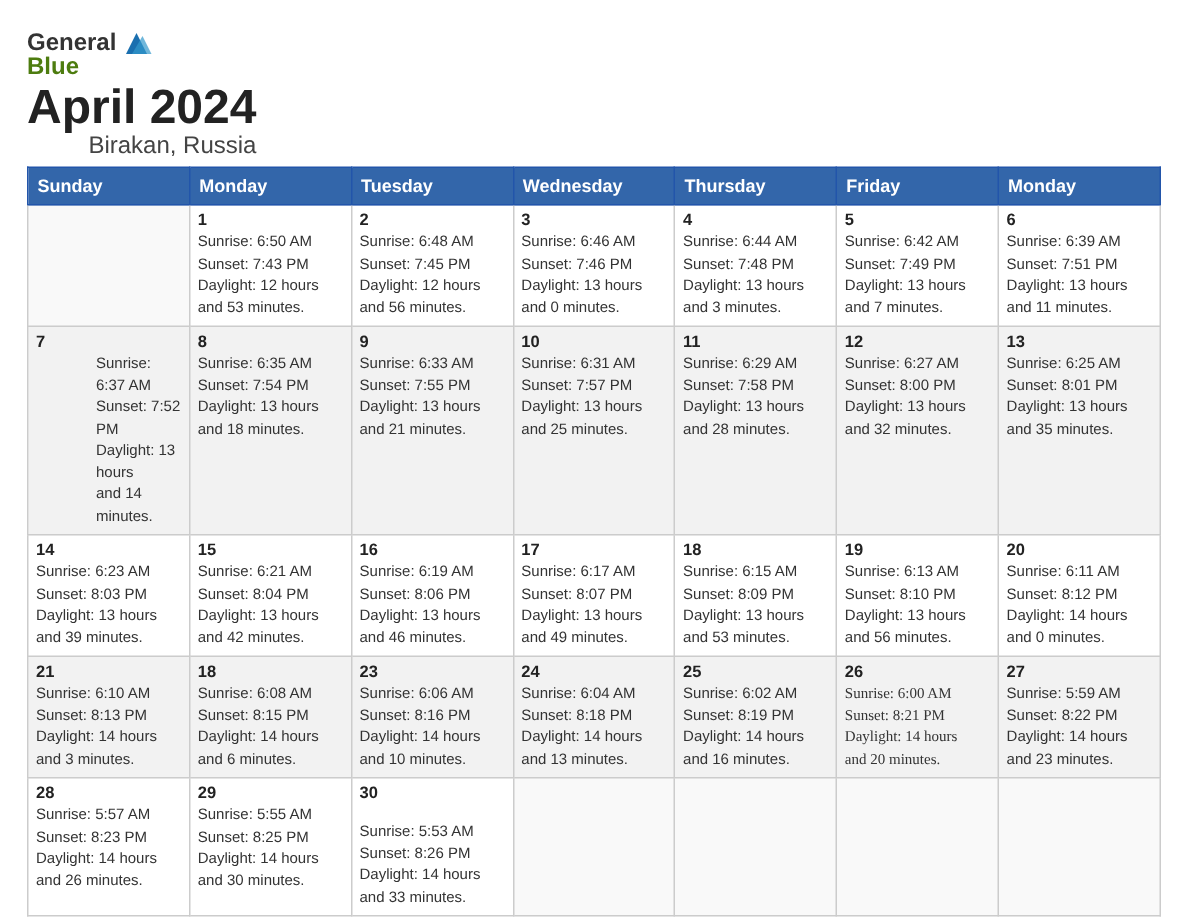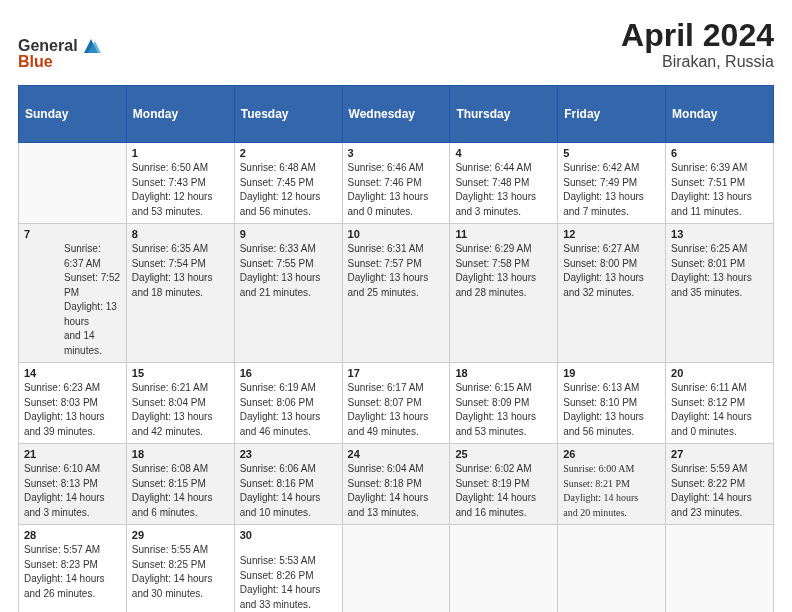--- a/index.html
+++ b/index.html
@@ -13,36 +13,37 @@
     .page {
       width: 792px;
       height: 612px;
       padding: 18px 18px 10px 18px;
       display: flex;
       flex-direction: column;
     }
     .header {
       display: flex;
       justify-content: space-between;
-      align-items: flex-end;
-      margin-bottom: 14px;
+      align-items: flex-start;
+      margin-bottom: 4px;
+      flex-direction: column;
     }
     .logo {
       display: flex;
       align-items: center;
     }
     .logo-text-general {
       font-size: 16px;
       font-weight: bold;
       color: #333;
     }
     .logo-text-blue {
       font-size: 16px;
       font-weight: bold;
-      color: #c2410c;
+      color: #4d7c0f;
     }
     .logo-icon {
       width: 22px;
       height: 22px;
       margin-left: 2px;
     }
     .title-area {
       text-align: right;
     }
     .month-title {
@@ -58,21 +59,21 @@
     .calendar {
       flex: 1;
       border-collapse: collapse;
       width: 100%;
       table-layout: fixed;
     }
     .calendar th {
       background-color: #3366aa;
       color: white;
       text-align: left;
-      padding: 21px 6px;
+      padding: 5px 6px;
       font-size: 12px;
       font-weight: bold;
       border: 1px solid #2255aa;
     }
     .calendar td {
       border: 1px solid #ccc;
       vertical-align: top;
       padding: 4px 5px;
       font-size: 9.5px;
       color: #333;

